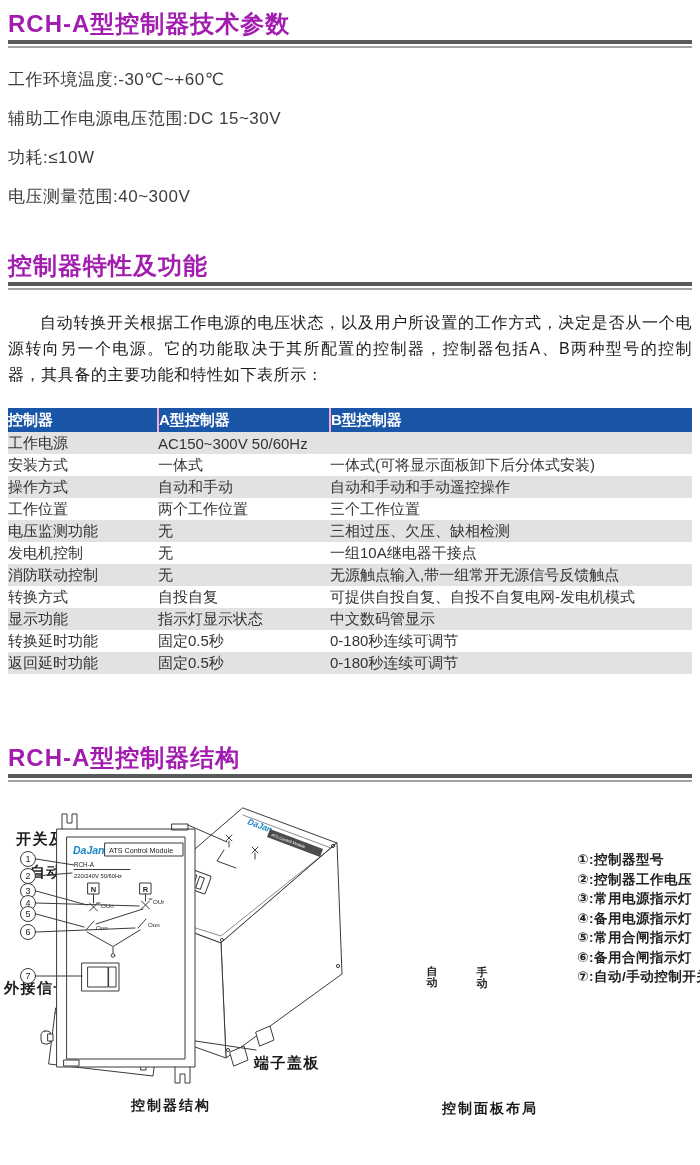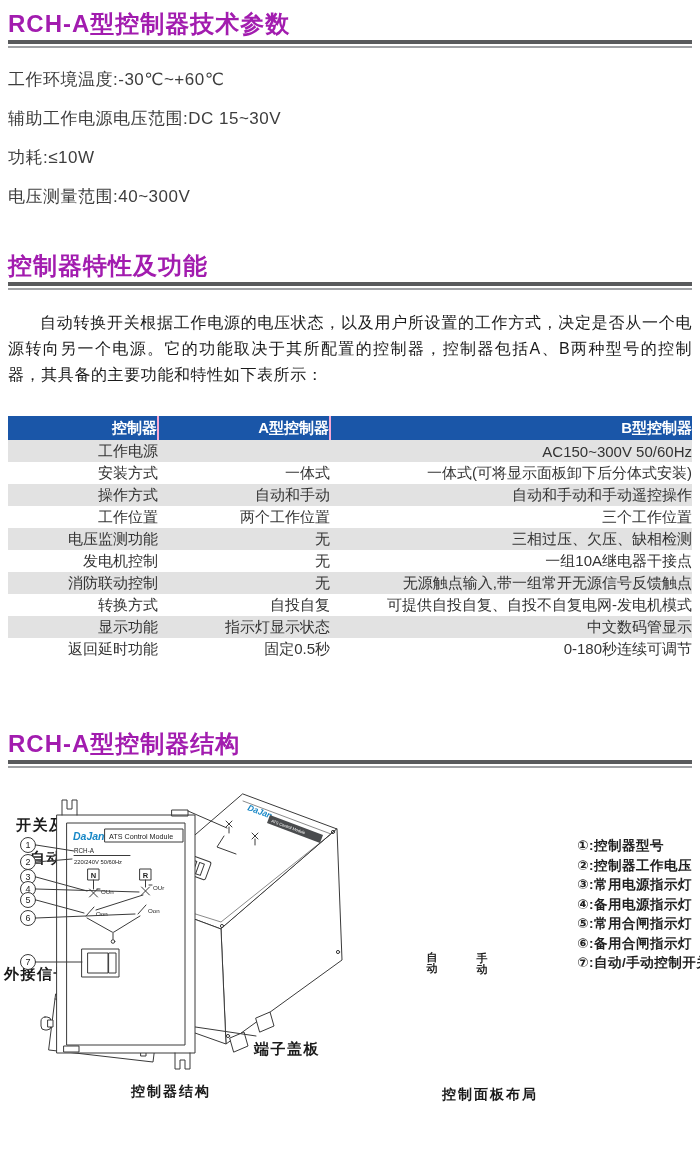--- a/index.html
+++ b/index.html
@@ -19,22 +19,22 @@
   .specs { margin:12px 8px 0 8px; }
   .spec-line { height:39px; display:flex; align-items:center; font-size:17px; color:#3d3d3d; letter-spacing:0.5px; }
 
   .t2 { margin-top:36px; }
   .para {
     margin:20px 8px 0 8px; font-size:16px; line-height:26px; text-indent:2em;
     color:#1a1a1a; letter-spacing:0.6px; text-align:justify;
   }
 
   table.features {
-    margin:28px 8px 0 8px; width:684px; border-collapse:collapse; table-layout:fixed;
-    font-size:15px; text-align:right;
+    margin:20px 8px 0 8px; width:684px; border-collapse:collapse; table-layout:fixed;
+    font-size:15px; text-align:left;
   }
   table.features col.c1 { width:150px; }
   table.features col.c2 { width:172px; }
   table.features col.c3 { width:362px; }
   table.features th {
     background:#1a56a8; color:#fff; font-weight:bold; height:24px; font-size:15px;
   }
   table.features th + th { border-left:2px solid #f9a8d4; }
   table.features td { height:22px; color:#333; }
   table.features tbody tr:nth-child(odd) { background:#e2e2e2; }
@@ -132,20 +132,25 @@
     </tr>
     <tr>
       <td>转换方式</td>
       <td>自投自复</td>
       <td>可提供自投自复、自投不自复电网-发电机模式</td>
     </tr>
     <tr>
       <td>显示功能</td>
       <td>指示灯显示状态</td>
       <td>中文数码管显示</td>
+    </tr>
+    <tr>
+      <td>转换延时功能</td>
+      <td>固定0.5秒</td>
+      <td>0-180秒连续可调节</td>
     </tr>
     <tr>
       <td>返回延时功能</td>
       <td>固定0.5秒</td>
       <td>0-180秒连续可调节</td>
     </tr>
   </tbody>
 </table>
 
 <h1 class="sec-title t3">RCH-A型控制器结构</h1>

